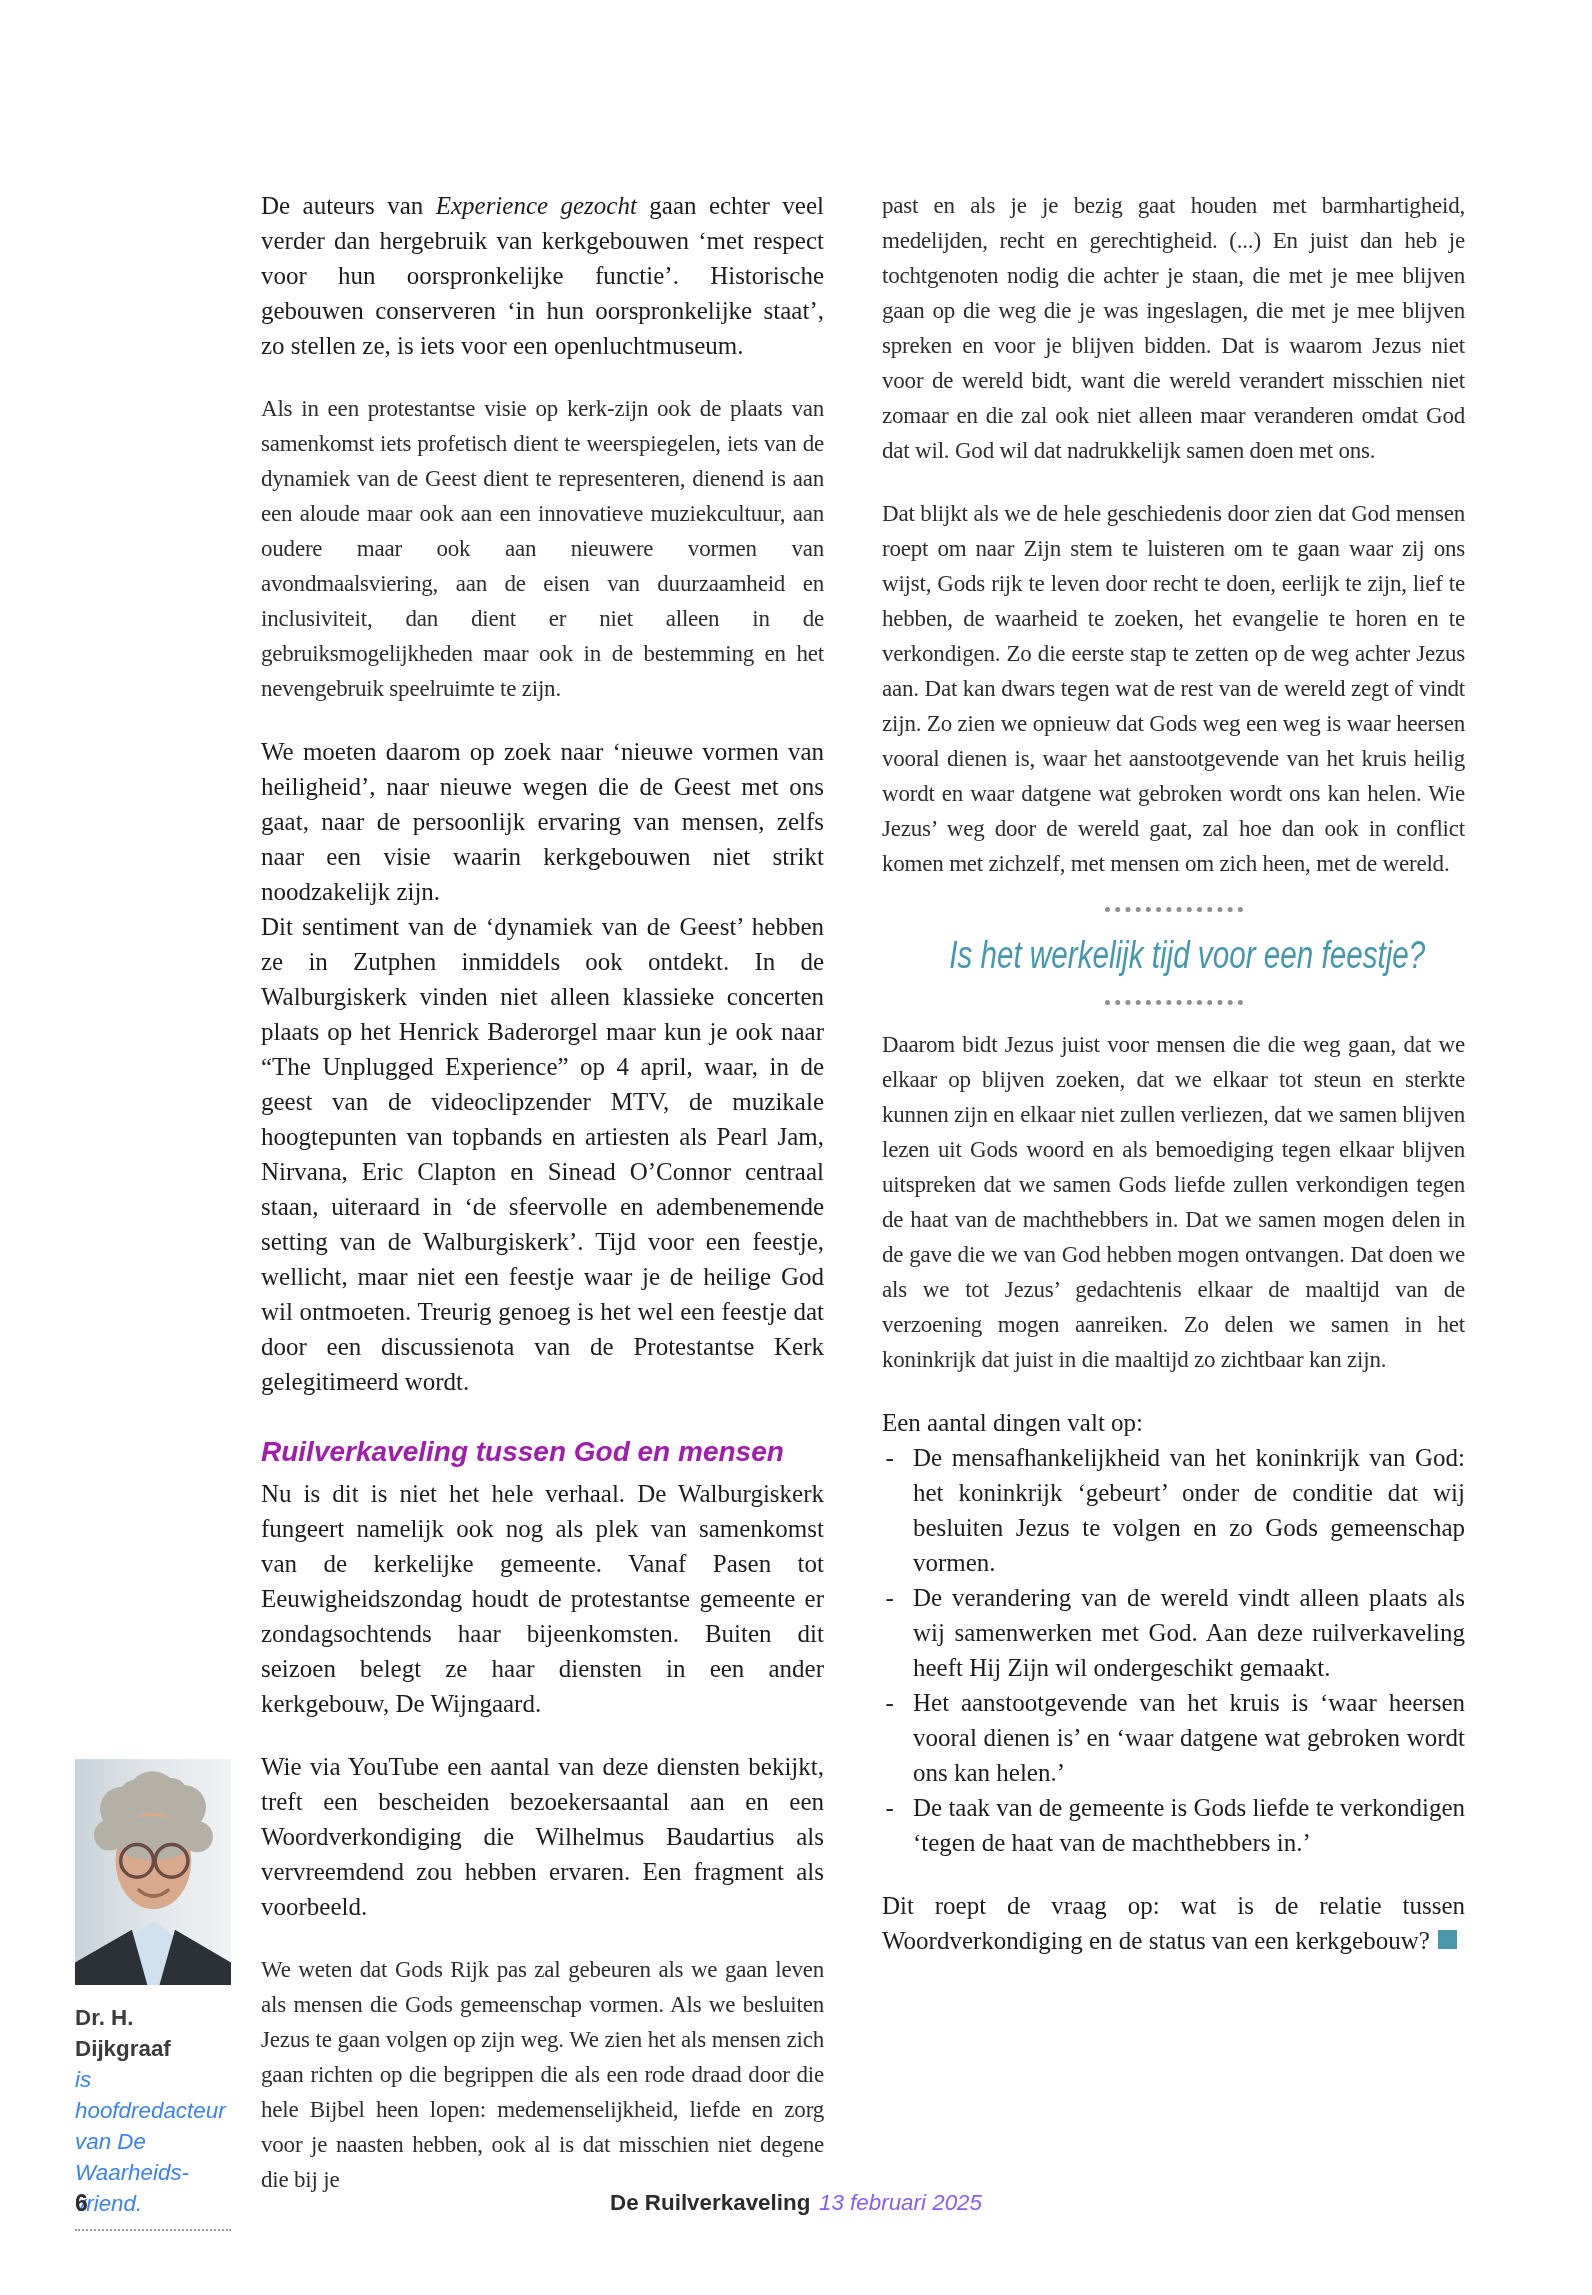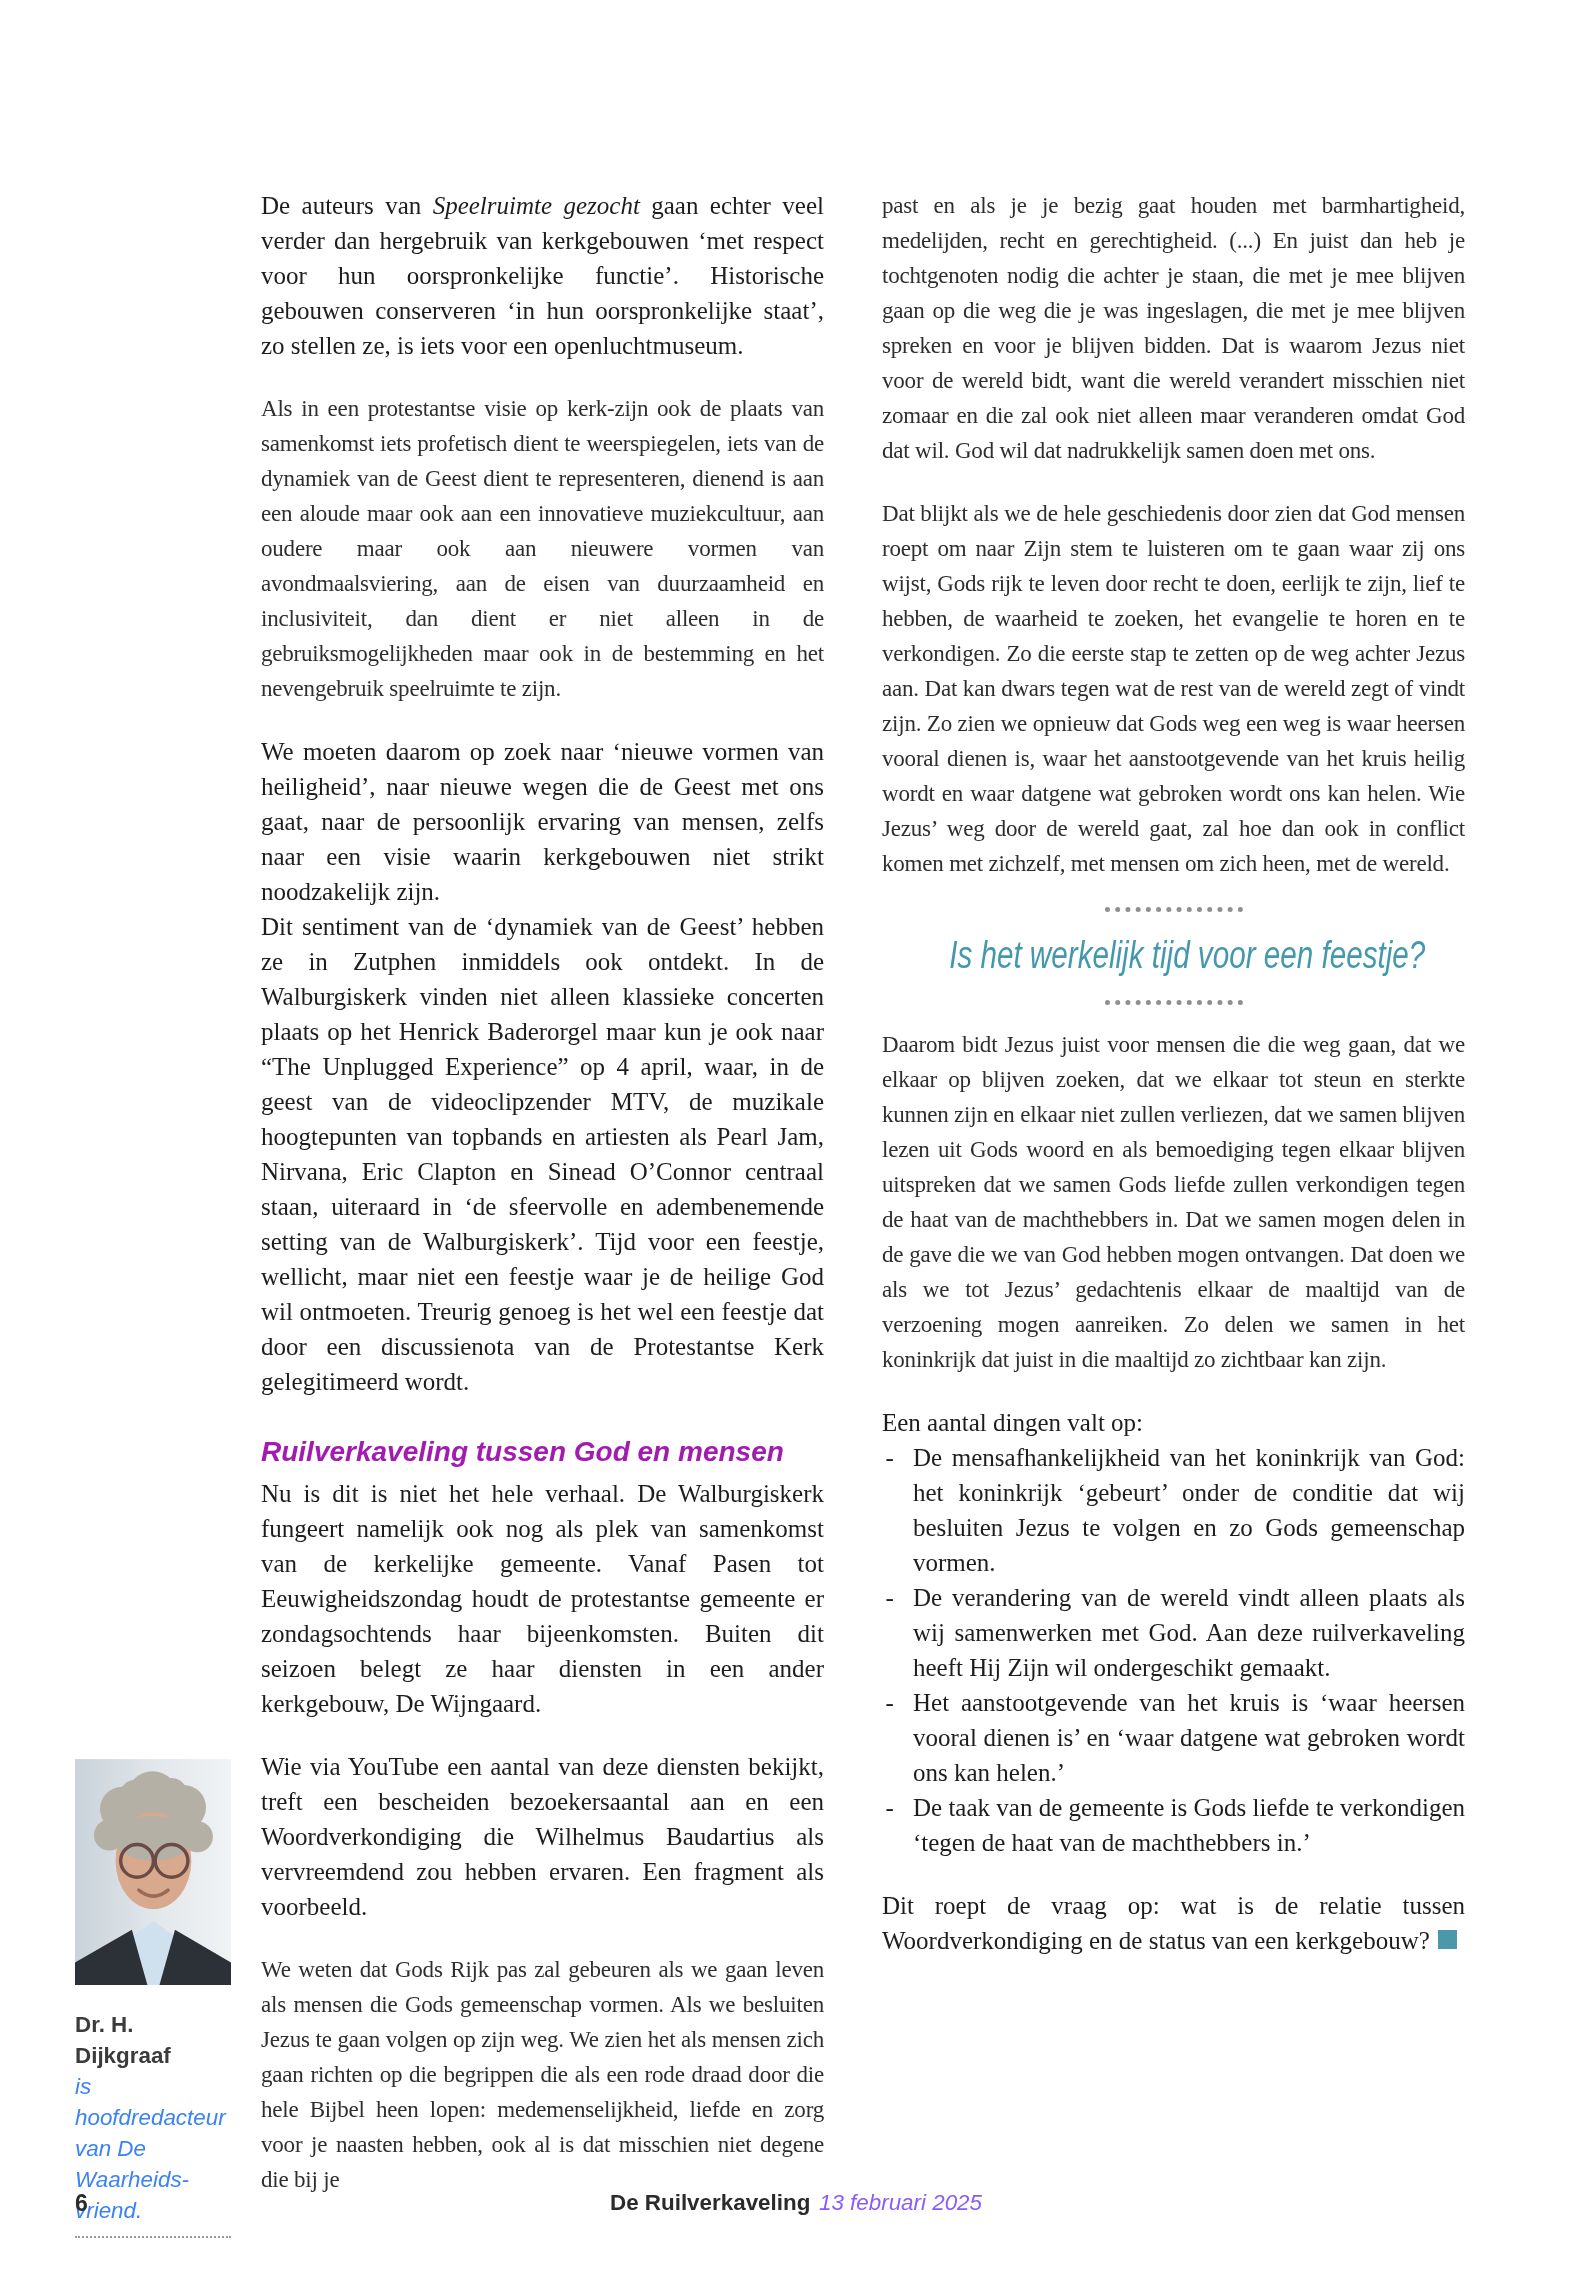--- a/index.html
+++ b/index.html
@@ -29,40 +29,40 @@
 
   
   .bullet-row{position:relative;padding-left:31px;}
   .bullet-marker{position:absolute;left:3.5px;top:0;}
 
   .endmark{display:inline-block;width:19px;height:19px;background:#4b97ab;margin-left:8.6px;vertical-align:baseline;}
 
   
   .author{position:absolute;left:75px;top:1759px;width:156px;}
   .author-photo{width:156px;height:226px;display:block;}
-  .author-caption{margin-top:24px;font-family:"Liberation Sans", sans-serif;}
+  .author-caption{margin-top:17px;font-family:"Liberation Sans", sans-serif;}
   .author-name{font-weight:bold;font-size:22.4px;line-height:31px;color:#3b3b3b;}
   .author-role{font-style:italic;font-size:22.4px;line-height:31px;color:#3b82f6;}
   .caption-rule{margin-top:10.4px;width:156px;border-bottom:2.6px dotted #9a9a9a;height:0;}
 
   
   .pagenum{position:absolute;left:75px;top:2190px;font-family:"Liberation Sans", sans-serif;
       font-weight:bold;font-size:23px;color:#2b2b2b;}
   .footer-center{position:absolute;left:0;top:2190px;width:1592px;text-align:center;
       font-family:"Liberation Sans", sans-serif;font-size:22.4px;color:#2b2b2b;}
   .footer-mag{font-weight:bold;}
   .footer-date{font-style:italic;font-weight:normal;color:#8b5cf6;margin-left:8.6px;}
 </style>
 </head>
 <body>
 
 <div class="page">
 
   <div class="col col-left">
-    <p class="serif"><span>De auteurs van </span><i>Speelruimte gezocht</i><span> gaan echter veel verder dan hergebruik van kerkgebouwen ‘met respect voor hun oorspronkelijke functie’. Historische gebouwen conserveren ‘in hun oorspronkelijke staat’, zo stellen ze, is iets voor een openluchtmuseum.</span></p>
+    <p class="serif"><span>De auteurs van </span><i>Experience gezocht</i><span> gaan echter veel verder dan hergebruik van kerkgebouwen ‘met respect voor hun oorspronkelijke functie’. Historische gebouwen conserveren ‘in hun oorspronkelijke staat’, zo stellen ze, is iets voor een openluchtmuseum.</span></p>
     <p class="sans gap">Als in een protestantse visie op kerk-zijn ook de plaats van samenkomst iets profetisch dient te weerspiegelen, iets van de dynamiek van de Geest dient te representeren, dienend is aan een aloude maar ook aan een innovatieve muziekcultuur, aan oudere maar ook aan nieuwere vormen van avondmaalsviering, aan de eisen van duurzaamheid en inclusiviteit, dan dient er niet alleen in de gebruiksmogelijkheden maar ook in de bestemming en het nevengebruik speelruimte te zijn.</p>
     <p class="serif gap">We moeten daarom op zoek naar ‘nieuwe vormen van heiligheid’, naar nieuwe wegen die de Geest met ons gaat, naar de persoonlijk ervaring van mensen, zelfs naar een visie waarin kerkgebouwen niet strikt noodzakelijk zijn.</p>
     <p class="serif">Dit sentiment van de ‘dynamiek van de Geest’ hebben ze in Zutphen inmiddels ook ontdekt. In de Walburgiskerk vinden niet alleen klassieke concerten plaats op het Henrick Baderorgel maar kun je ook naar “The Unplugged Experience” op 4 april, waar, in de geest van de videoclipzender MTV, de muzikale hoogtepunten van topbands en artiesten als Pearl Jam, Nirvana, Eric Clapton en Sinead O’Connor centraal staan, uiteraard in ‘de sfeervolle en adembenemende setting van de Walburgiskerk’. Tijd voor een feestje, wellicht, maar niet een feestje waar je de heilige God wil ontmoeten. Treurig genoeg is het wel een feestje dat door een discussienota van de Protestantse Kerk gelegitimeerd wordt.</p>
     <div class="section-heading">Ruilverkaveling tussen God en mensen</div>
     <p class="serif">Nu is dit is niet het hele verhaal. De Walburgiskerk fungeert namelijk ook nog als plek van samenkomst van de kerkelijke gemeente. Vanaf Pasen tot Eeuwigheidszondag houdt de protestantse gemeente er zondagsochtends haar bijeenkomsten. Buiten dit seizoen belegt ze haar diensten in een ander kerkgebouw, De Wijngaard.</p>
     <p class="serif gap">Wie via YouTube een aantal van deze diensten bekijkt, treft een bescheiden bezoekersaantal aan en een Woordverkondiging die Wilhelmus Baudartius als vervreemdend zou hebben ervaren. Een fragment als voorbeeld.</p>
     <p class="sans gap">We weten dat Gods Rijk pas zal gebeuren als we gaan leven als mensen die Gods gemeenschap vormen. Als we besluiten Jezus te gaan volgen op zijn weg. We zien het als mensen zich gaan richten op die begrippen die als een rode draad door die hele Bijbel heen lopen: medemenselijkheid, liefde en zorg voor je naasten hebben, ook al is dat misschien niet degene die bij je</p>
   </div>
 
   <div class="col col-right">

